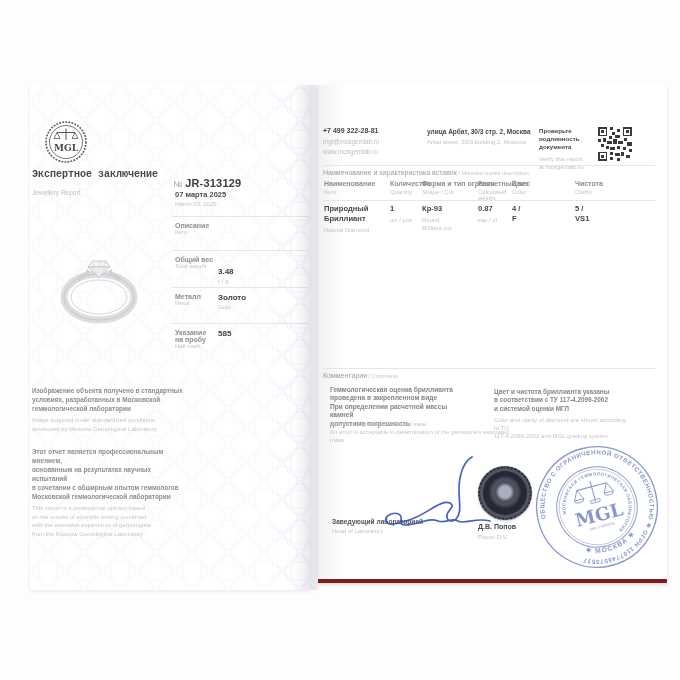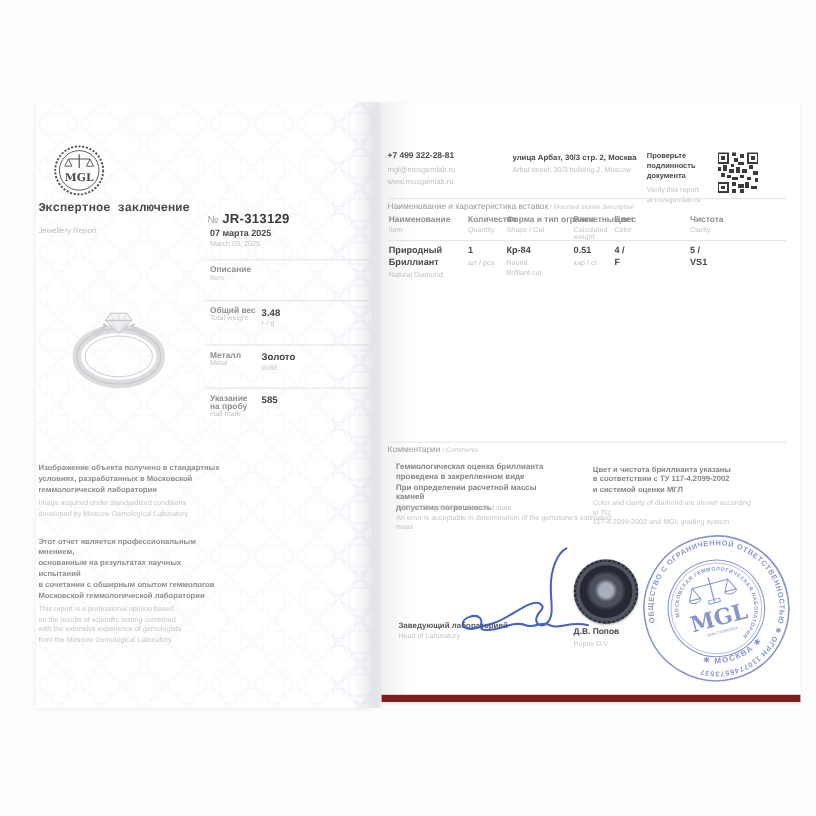--- a/index.html
+++ b/index.html
@@ -13,21 +13,21 @@
   }
   .canvas{position:absolute;inset:0;}
   
   .page{position:absolute;background:#ffffff;}
   .left-page{
     left:30px;top:85px;width:280px;height:505px;
     box-shadow:0 2px 4px rgba(90,90,110,0.10);
   }
   .right-page{
     left:318px;top:85px;width:349px;height:494px;
-    border-bottom:6px solid #7f1d1d;
+    border-bottom:4px solid #7f1d1d;
     box-shadow:0 2px 3px rgba(60,60,80,0.18);
   }
   .right-page::before{
     content:"";position:absolute;left:0;top:0;bottom:0;width:26px;
     background:linear-gradient(to right,rgba(110,110,135,0.10),rgba(110,110,135,0));
     pointer-events:none;
   }
   .fold{
     position:absolute;left:294px;top:85px;width:26px;height:505px;
     background:linear-gradient(to right,rgba(130,130,155,0) 0%,rgba(130,130,155,0.16) 55%,rgba(160,160,180,0.26) 80%,rgba(255,255,255,0) 100%);
@@ -155,21 +155,21 @@
     <div class="abs f-label" style="top:137px;">
       <div class="lbl-ru">Описание</div>
       <div class="lbl-en">Item</div>
     </div>
 
     <div class="hair" style="left:142px;top:165px;width:136px;"></div>
     <div class="abs f-label" style="top:171px;">
       <div class="lbl-ru">Общий вес</div>
       <div class="lbl-en">Total weight</div>
     </div>
-    <div class="abs f-value" style="top:171px;">
+    <div class="abs f-value" style="top:182px;">
       <div class="f-val-ru">3.48</div>
       <div class="f-val-en">г / g</div>
     </div>
 
     <div class="hair" style="left:142px;top:202px;width:136px;"></div>
     <div class="abs f-label" style="top:208px;">
       <div class="lbl-ru">Металл</div>
       <div class="lbl-en">Metal</div>
     </div>
     <div class="abs f-value" style="top:208px;">
@@ -294,26 +294,26 @@
     <div class="rowv c1">
       <div class="rv-main pre">Природный
 Бриллиант</div>
       <div class="rv-sub nowrap">Natural Diamond</div>
     </div>
     <div class="rowv c2">
       <div class="rv-main">1</div>
       <div class="rv-sub nowrap">шт / pcs</div>
     </div>
     <div class="rowv c3">
-      <div class="rv-main">Кр-84</div>
+      <div class="rv-main">Кр-93</div>
       <div class="rv-sub pre">Round
 Brilliant cut</div>
     </div>
     <div class="rowv c4">
-      <div class="rv-main">0.51</div>
+      <div class="rv-main">0.87</div>
       <div class="rv-sub nowrap">кар / ct</div>
     </div>
     <div class="rowv c5">
       <div class="rv-main pre">4 /
 F</div>
     </div>
     <div class="rowv c6">
       <div class="rv-main pre">5 /
 VS1</div>
     </div>

